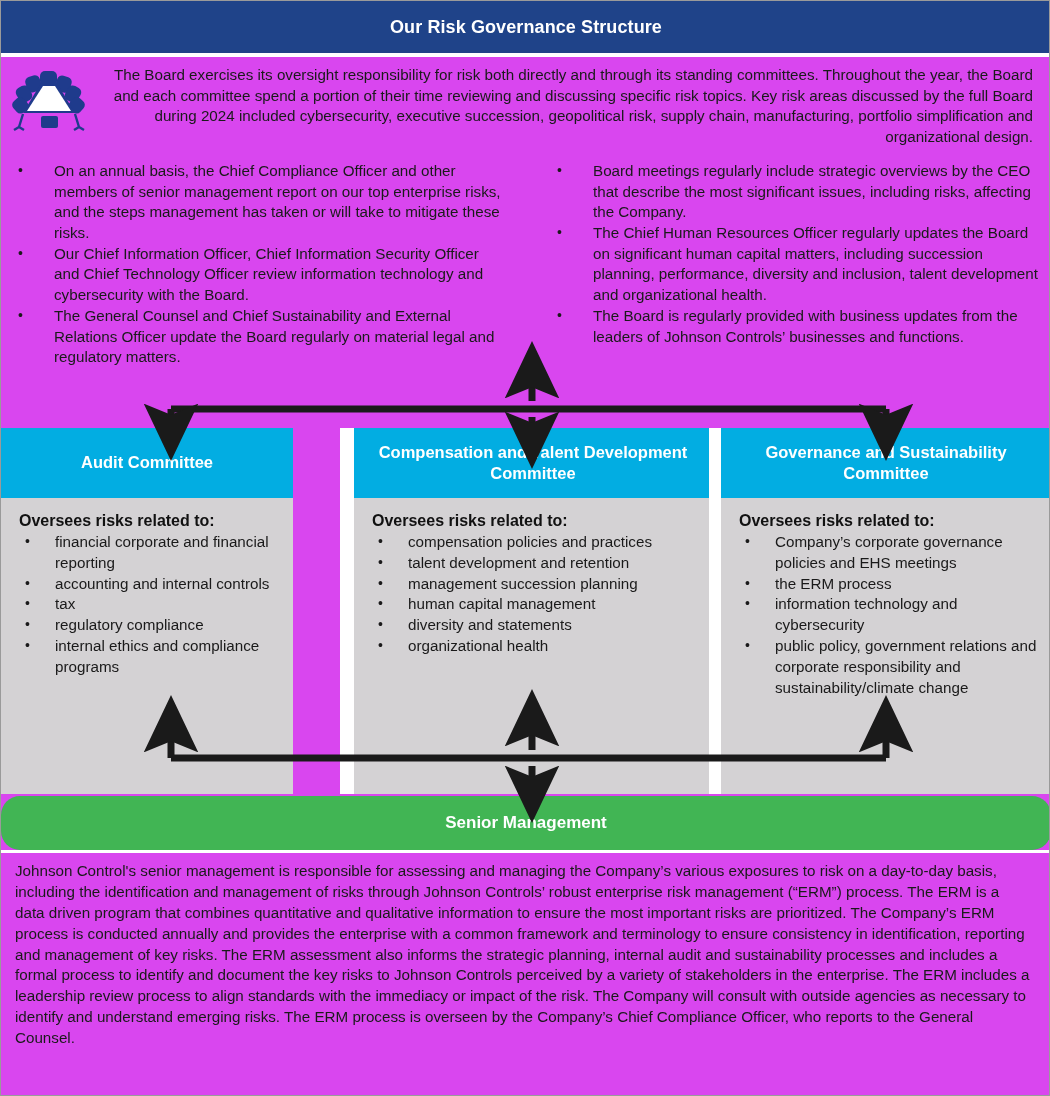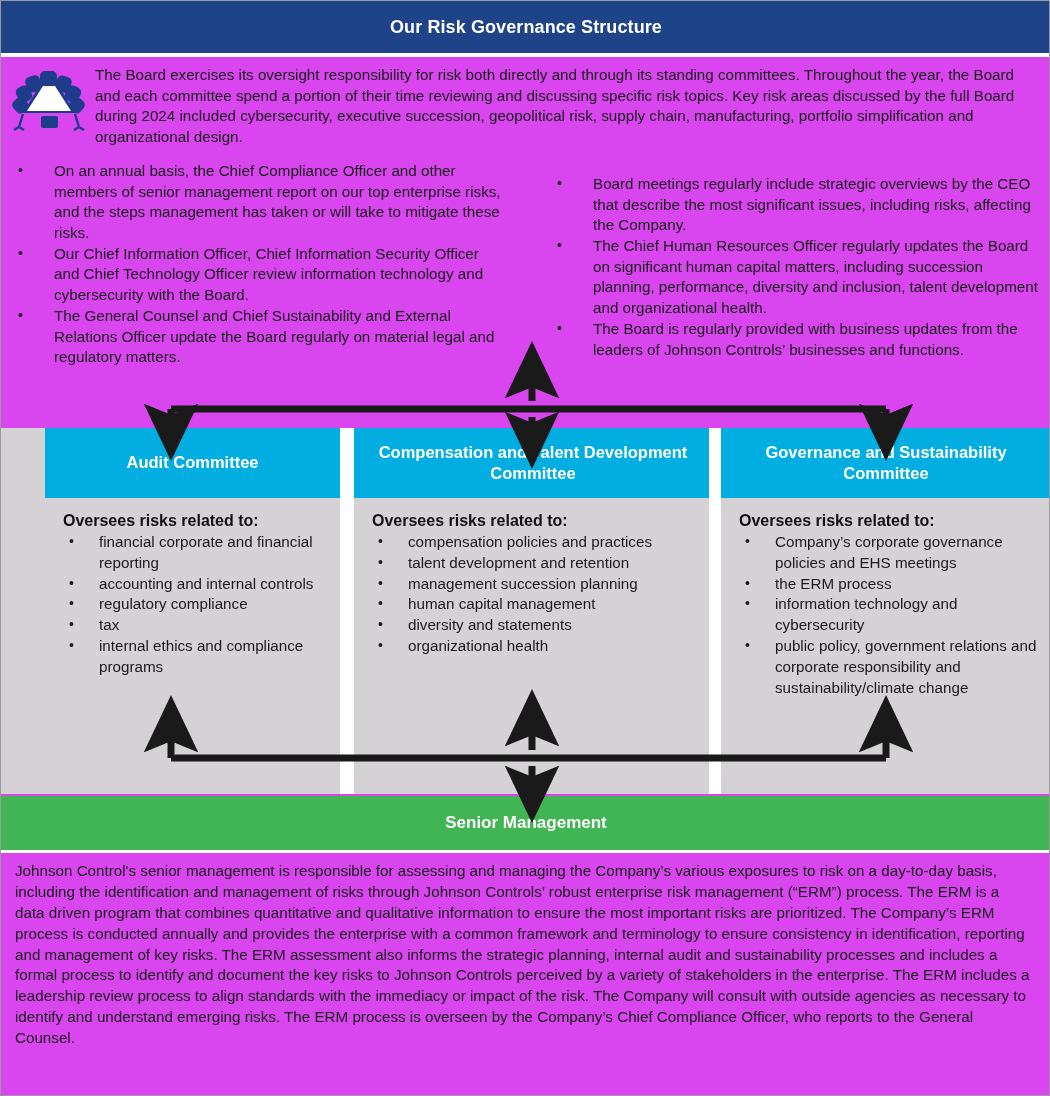--- a/index.html
+++ b/index.html
@@ -63,38 +63,39 @@
     width: 76px;
     height: 64px;
     margin-top: 4px;
   }
   .intro-text {
     flex: 1 1 auto;
     margin-left: 8px;
     font-size: 15.2px;
     line-height: 1.36;
     color: #1a1a1a;
+    text-align: right;
   }
 
   
   .board-cols {
     position: absolute;
     left: 0; top: 160px;
     width: 1050px;
     display: flex;
     box-sizing: border-box;
     gap: 28px;
   }
   .board-col {
     width: 525px;
     box-sizing: border-box;
     padding-right: 10px;
   }
   .board-col.left  { padding-left: 8px; }
-  .board-col.right { padding-left: 8px; margin-top: 13px; }
+  .board-col.right { padding-left: 8px; }
 
   ul.bl {
     margin: 0;
     padding: 0;
     list-style: none;
   }
   ul.bl > li {
     position: relative;
     padding-left: 45px;
     margin: 0 0 0.5px 0;
@@ -119,21 +120,21 @@
     width: 1050px;
     height: 366px;
   }
   .comm {
     position: absolute;
     top: 0;
     height: 366px;
     background: #d4d2d4;
     box-sizing: border-box;
   }
-  .comm.c0 { left: 0px;   width: 339px; padding-left: 44px; }
+  .comm.c0 { left: 0px;   width: 292px; }
   .comm.c1 { left: 353px; width: 358px; }
   .comm.c2 { left: 720px; width: 330px; }
 
   .comm-head {
     height: 70px;
     background: #02ade2;
     color: #ffffff;
     display: flex;
     align-items: center;
     justify-content: center;
@@ -194,20 +195,21 @@
     position: absolute;
     left: 0; top: 795px;
     width: 1050px;
     height: 54px;
     background: #41b554;
     color: #ffffff;
     display: flex;
     align-items: center;
     justify-content: center;
     box-sizing: border-box;
+    border-radius: 19px;
   }
   .senior-bar span {
     font-size: 17px;
     font-weight: bold;
   }
   .senior-underline {
     position: absolute;
     left: 0; top: 849px;
     width: 1050px;
     height: 3px;
@@ -296,22 +298,22 @@
 
     <div class="comm c0">
       <div class="comm-head">
         <span>Audit Committee</span>
       </div>
       <div class="comm-body">
         <div class="oversees">Oversees risks related to:</div>
         <ul class="cl">
           <li>financial corporate and financial reporting</li>
           <li>accounting and internal controls</li>
+          <li>tax</li>
           <li>regulatory compliance</li>
-          <li>tax</li>
           <li>internal ethics and compliance programs</li>
         </ul>
       </div>
     </div>
 
     <div class="comm c1">
       <div class="comm-head">
         <span>Compensation and Talent Development Committee</span>
       </div>
       <div class="comm-body">

